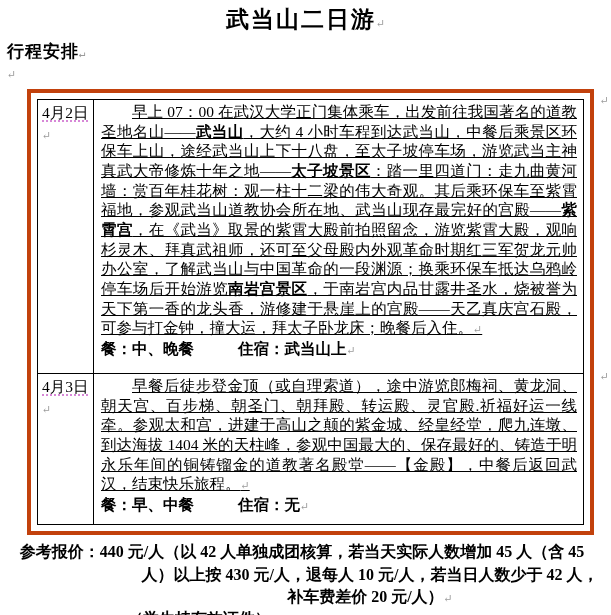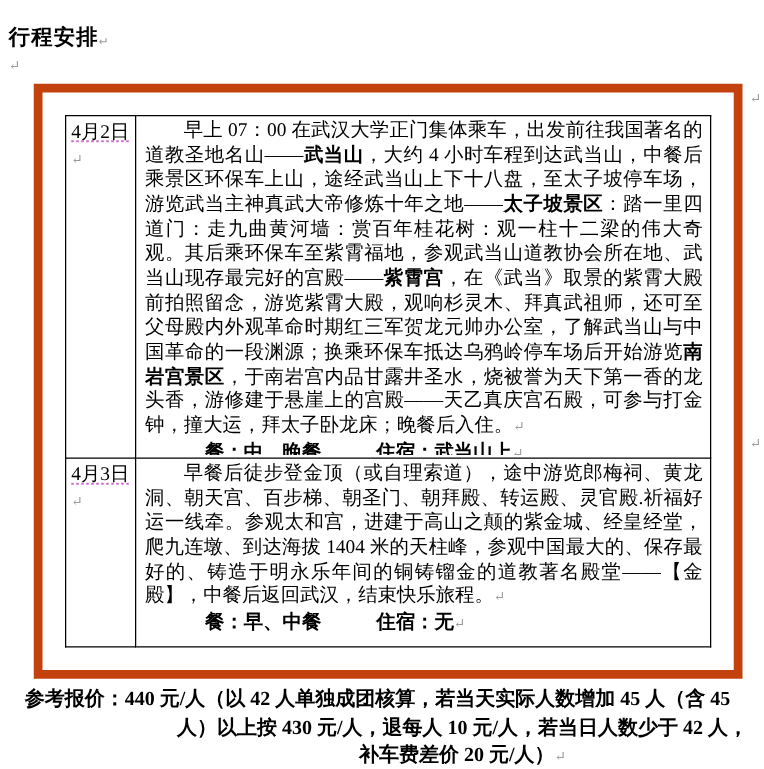--- a/index.html
+++ b/index.html
@@ -28,43 +28,43 @@
   .pilcrow {
     color: var(--pilcrow);
     font-weight: normal;
     font-size: 11px;
     letter-spacing: 0;
     vertical-align: baseline;
   }
   .section-heading {
     font-size: 17px;
     font-weight: bold;
-    margin: 18px 0 0 7px;
+    margin: 5px 0 0 7px;
     letter-spacing: 1px;
     font-family: Liberation Mono, monospace;
   }
   .empty-line { margin: 4px 0 0 7px; height: 17px; font-size: 12px; }
 
   .tbl-wrap { position: relative; margin: 5px 0 0 27px; width: 567px; }
-  .tbl-outer { border: 7px solid #c2410c; padding: 18px; background: var(--paper); }
+  .tbl-outer { border: 4px solid #c2410c; padding: 6px; background: var(--paper); }
   table.itinerary { border-collapse: collapse; width: 100%; table-layout: fixed; }
   table.itinerary td { border: 1px solid #000; vertical-align: top; }
   td.date-cell { width: 56px; padding: 3px 2px 0 4px; font-size: 15.5px; line-height: 1.35; }
   .date-text {
     text-decoration-line: underline;
     text-decoration-style: dotted;
     text-decoration-color: var(--smart-tag);
     text-underline-offset: 3px;
   }
   td.content-cell { padding: 2px 6px 2px 7px; font-size: 15.5px; }
   .cell-inner { overflow: hidden; text-align: justify; line-height: 1.27; }
   .cell-inner.r1 { height: 269px; }
   .cell-inner.r2 { height: 146px; }
-  .para { text-indent: 2em; margin: 0; }
-  .meal-line { font-weight: bold; margin-top: 1px; text-align: left; margin-left: 48px; }
+  .para { text-indent: 2em; margin: 0; text-decoration: underline; }
+  .meal-line { font-weight: bold; margin-top: 1px; text-align: left; }
   .meal-line .stay { margin-left: 44px; }
 
   .row-mark { position: absolute; right: -15px; color: var(--pilcrow); font-size: 11px; }
   .row-mark.m1 { top: 5px; }
   .row-mark.m2 { top: 281px; }
 
   .price-para {
     font-weight: bold;
     font-size: 16px;
     margin: 6px 0 0 4px;
@@ -81,20 +81,21 @@
     line-height: 1.3;
   }
 
   .b { font-weight: bold; }
 </style>
 </head>
 <body>
 
 <div class="page">
 
+  <div class="doc-title"><span>武当山二日游</span><span class="pilcrow">↵</span></div>
 
   <div class="section-heading"><span>行程安排</span><span class="pilcrow">↵</span></div>
 
   <div class="empty-line"><span class="pilcrow">↵</span></div>
 
   <div class="tbl-wrap">
     <span class="row-mark m1 pilcrow">↵</span>
     <span class="row-mark m2 pilcrow">↵</span>
 
     <div class="tbl-outer">

